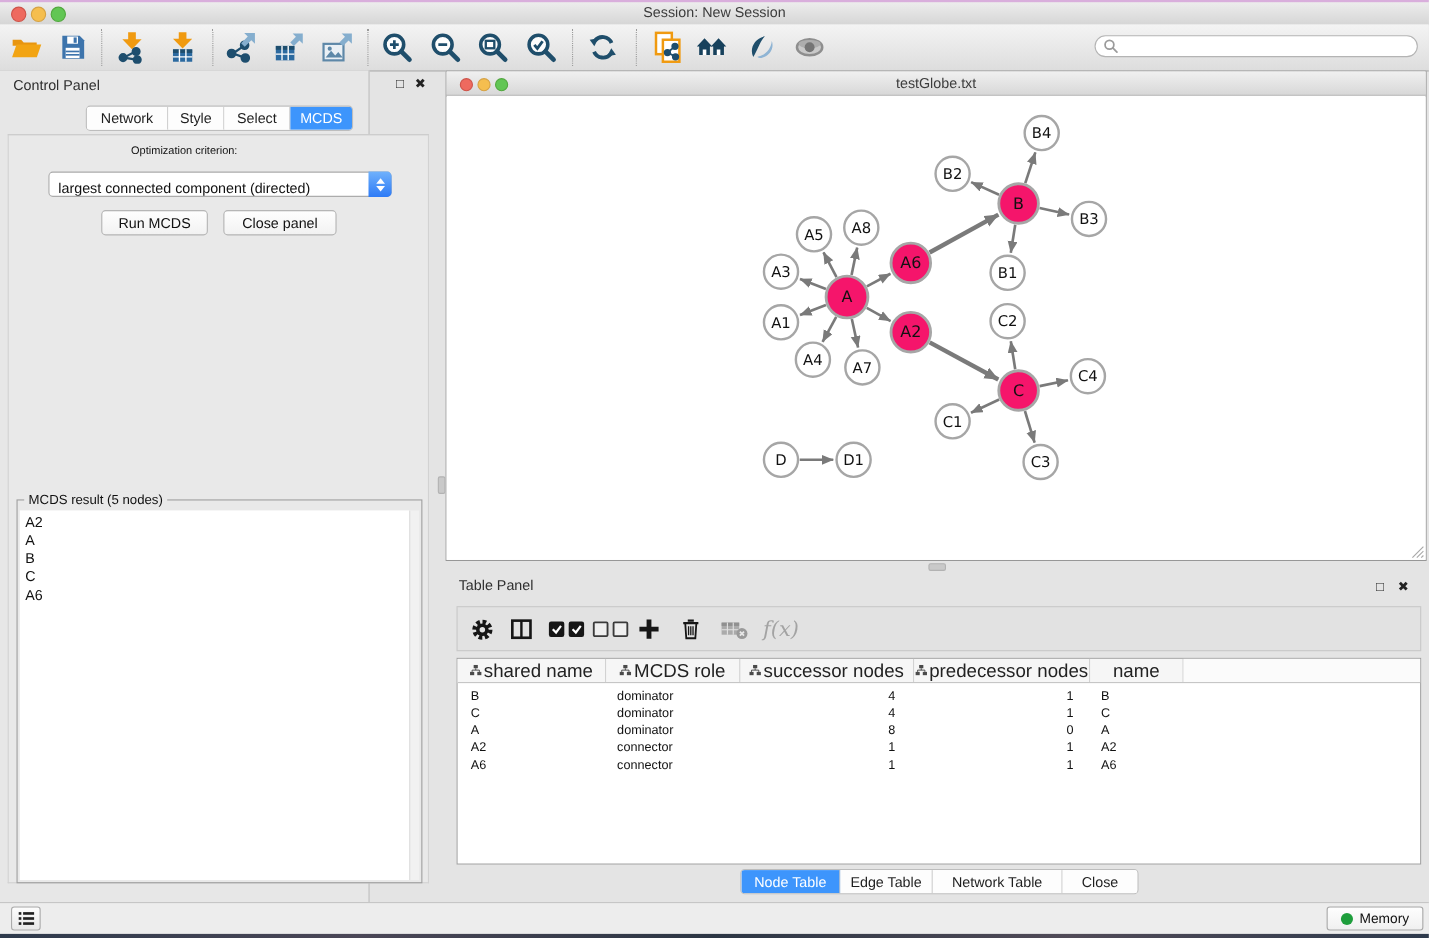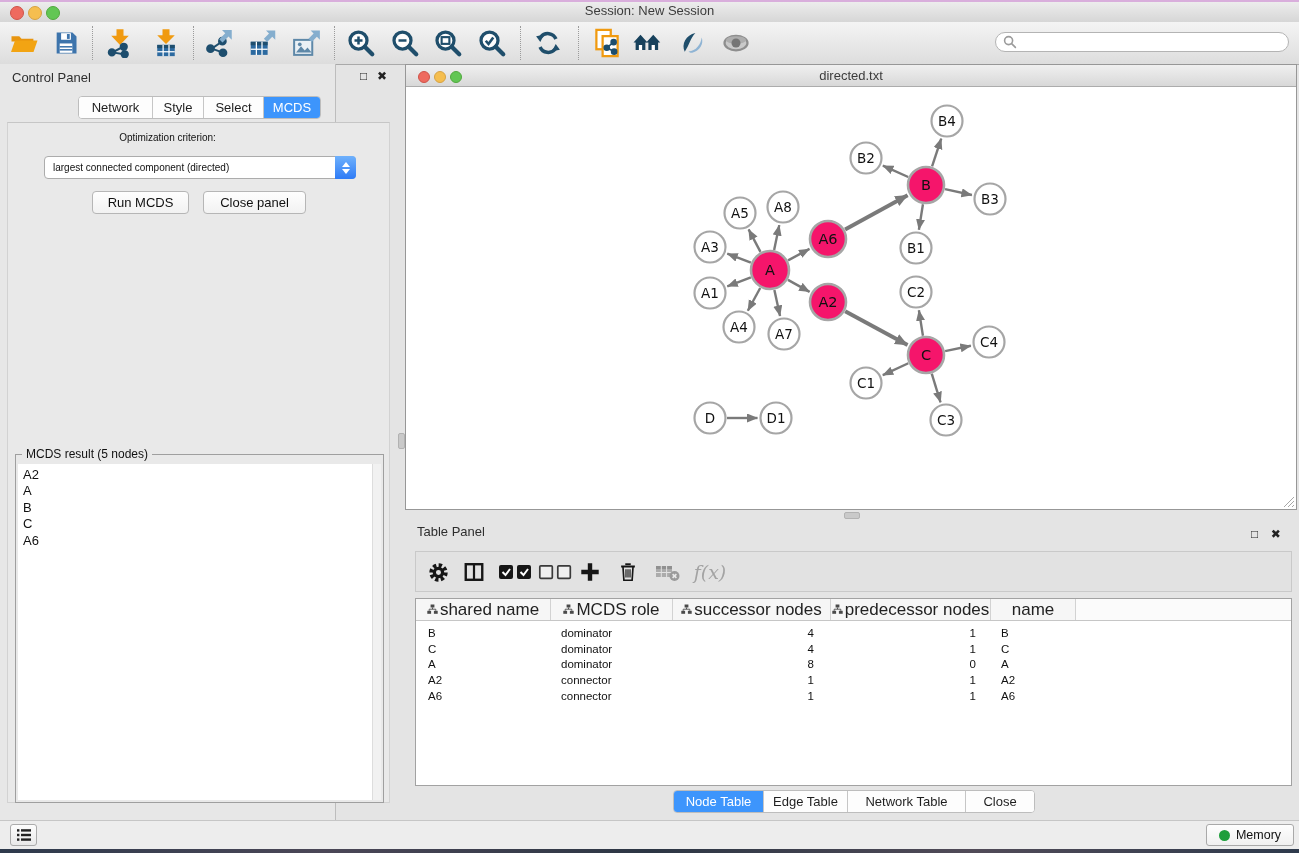--- a/index.html
+++ b/index.html
@@ -33,21 +33,21 @@
   .seg{display:flex;border:1px solid #BDBDBD;border-radius:4px;background:#fff;overflow:hidden;height:21px}
   .seg-btn{display:flex;align-items:center;justify-content:center;font-size:13px;color:#1F1F1F;
     border-right:1px solid #C6C6C6;background:#FDFDFD;cursor:default}
   .seg-btn:last-child{border-right:none}
   .seg-btn.active{background:#3D95FC;color:#fff}
   #cp-tabs{position:absolute;left:78px;top:32px}
   #cp-inner{position:absolute;left:7px;top:58px;width:383px;height:681px;
     background:#E9E9E9;border:1px solid #D2D2D2;border-top-color:#C6C6C6;box-sizing:border-box}
   #opt-label{position:absolute;left:0;top:68px;width:100%;text-align:center;font-size:10px;color:#111}
   #mcds-select{position:absolute;left:44px;top:92px;width:312px;height:23px;background:#fff;
-    border:1px solid #ACACAC;border-radius:4px;box-sizing:border-box;display:flex;align-items:center;font-size:10px;color:#111}
+    border:1px solid #ACACAC;border-radius:4px;box-sizing:border-box;display:flex;align-items:flex-end;font-size:13px;color:#111}
   #mcds-select .val{padding-left:8px;flex:1;white-space:nowrap;overflow:hidden}
   .stepper{width:21px;height:23px;margin:-1px -1px -1px 0;border-radius:0 4px 4px 0;
     background:linear-gradient(#6FB1FC,#2E7BF6);display:flex;flex-direction:column;align-items:center;justify-content:center;gap:2px}
   .tri-up{width:0;height:0;border-left:4px solid transparent;border-right:4px solid transparent;border-bottom:5px solid #fff}
   .tri-dn{width:0;height:0;border-left:4px solid transparent;border-right:4px solid transparent;border-top:5px solid #fff}
   .pbtn{position:absolute;top:127px;height:23px;background:linear-gradient(#FEFEFE,#F2F2F2);
     border:1px solid #B6B6B6;border-radius:4px;font-size:13px;color:#111;display:flex;align-items:center;justify-content:center;box-sizing:border-box}
   #result-box{position:absolute;left:15px;top:390px;width:367px;height:347px;border:1px solid #9F9F9F}
   #result-legend{position:absolute;left:6px;top:-8px;background:#E9E9E9;padding:0 4px;font-size:12px;color:#111}
   #result-list{position:absolute;left:2px;top:9px;right:10px;bottom:2px;background:#fff;
@@ -293,21 +293,21 @@
 </div>
 
 <div class="abs splitter" style="left:398px;top:433px;width:5px;height:14px"></div>
 <div class="abs splitter" style="left:844px;top:512px;width:14px;height:5px"></div>
 
 <div id="net-window" class="abs">
   <div id="nw-titlebar">
     <div class="tl red" style="left:12px"></div>
     <div class="tl yel" style="left:28px"></div>
     <div class="tl grn" style="left:44px"></div>
-    <div class="bar-title" style="line-height:21px">directed.txt</div>
+    <div class="bar-title" style="line-height:21px">testGlobe.txt</div>
   </div>
   <div id="nw-canvas">
     <svg id="graph-svg" width="100%" height="100%" viewBox="0 0 890 421">
       <defs>
         <marker id="arrow" markerUnits="userSpaceOnUse" markerWidth="12" markerHeight="10" refX="10.5" refY="4.5" orient="auto">
           <path d="M0 0 L11 4.5 L0 9 Z" fill="#7A7A7A"></path>
         </marker>
         <marker id="arrowB" markerUnits="userSpaceOnUse" markerWidth="15" markerHeight="13" refX="12.5" refY="5.5" orient="auto">
           <path d="M0 0 L13 5.5 L0 11 Z" fill="#7A7A7A"></path>
         </marker>

